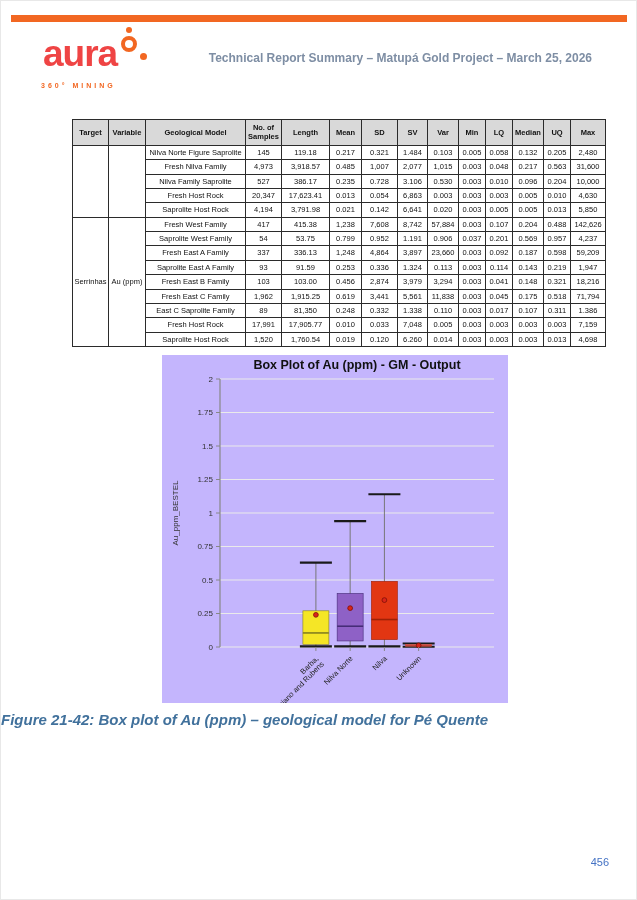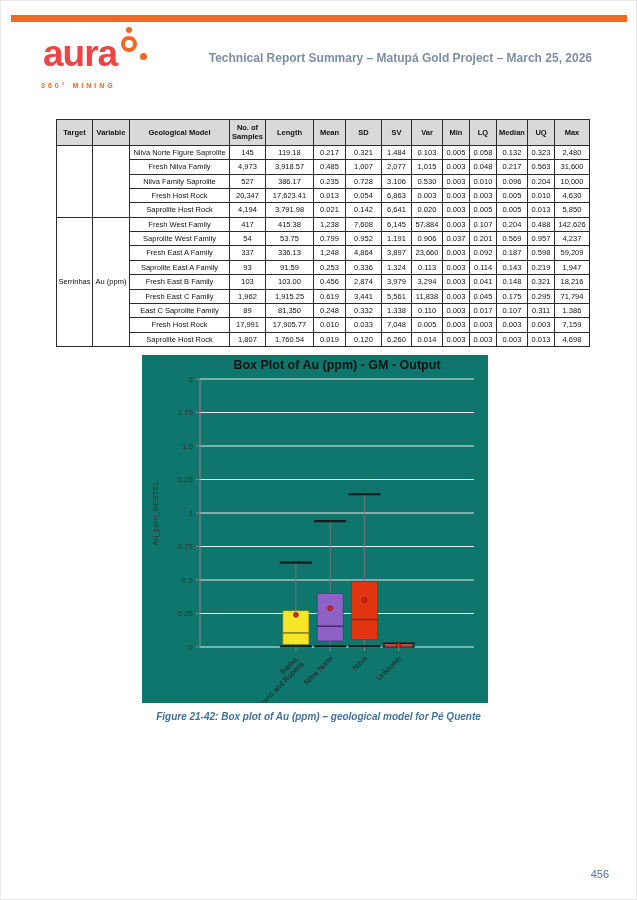--- a/index.html
+++ b/index.html
@@ -16,38 +16,38 @@
   .logo { position:absolute; left:38px; top:26px; width:160px; height:72px; }
   .logo .brand { position:absolute; left:4px; top:8px; font-size:37px; font-weight:bold; letter-spacing:-1px; color:#ef4444; line-height:1; }
   .logo .dot-top { position:absolute; left:87px; top:0px; width:6px; height:6px; border-radius:50%; background:#F26722; }
   .logo .ring { position:absolute; left:82px; top:9px; width:16px; height:16px; border:4px solid #F26722; border-radius:50%; }
   .logo .dot-period { position:absolute; left:101px; top:26px; width:7px; height:7px; border-radius:50%; background:#F26722; }
   .logo .tagline { position:absolute; left:2px; top:55px; font-size:7px; font-weight:bold; letter-spacing:3px; color:#F26722; }
 
   .header-title { position:absolute; right:44px; top:50px; font-size:12px; font-weight:bold; color:#7E8EA4; }
 
   
-  .stats-table { position:absolute; left:55px; top:118px; width:533px; border-collapse:collapse; table-layout:fixed; }
+  .stats-table { position:absolute; left:71px; top:118px; width:533px; border-collapse:collapse; table-layout:fixed; }
   .stats-table th, .stats-table td {
     border:1px solid #2b2b2b; text-align:center; vertical-align:middle;
     font-size:7.5px; color:#111; padding:2px 1px; line-height:1.25;
     overflow:hidden;
   }
   .stats-table th { background:#d9d9d9; font-weight:bold; padding:3px 1px; }
   .stats-table tr.group-start td { border-top:1.5px solid #2b2b2b; }
   .stats-table { border:1.5px solid #2b2b2b; }
 
   
-  .chart-block { position:absolute; left:141px; top:354px; width:346px; height:348px; background:#0f766e; }
+  .chart-block { position:absolute; left:161px; top:354px; width:346px; height:348px; background:#c4b5fd; }
   .chart-block svg { display:block; }
 
-  .figure-caption { position:absolute; left:0; top:710px; width:100%; text-align:center;
-    font-size:10px; font-style:italic; font-weight:bold; color:#41719C; }
-
-  .page-number { position:absolute; right:27px; top:855px; font-size:11px; color:#4472C4;margin-top:12px; }
+  .figure-caption { position:absolute; left:0; top:710px; width:100%; 
+    font-size:15px; font-style:italic; font-weight:bold; color:#41719C; }
+
+  .page-number { position:absolute; right:27px; top:855px; font-size:11px; color:#4472C4; }
 </style>
 </head>
 <body>
 
 <div class="top-bar"></div>
 
 <div class="logo">
   <span class="brand">aura</span>
   <span class="dot-top"></span>
   <span class="ring"></span>
@@ -99,21 +99,21 @@
         <td>Nilva Norte Figure Saprolite</td>
         <td>145</td>
         <td>119.18</td>
         <td>0.217</td>
         <td>0.321</td>
         <td>1.484</td>
         <td>0.103</td>
         <td>0.005</td>
         <td>0.058</td>
         <td>0.132</td>
-        <td>0.323</td>
+        <td>0.205</td>
         <td>2,480</td>
       </tr>
       <tr>
         <td>Fresh Nilva Family</td>
         <td>4,973</td>
         <td>3,918.57</td>
         <td>0.485</td>
         <td>1,007</td>
         <td>2,077</td>
         <td>1,015</td>
@@ -166,21 +166,21 @@
         <td>5,850</td>
       </tr>
       <tr class="group-start">
         <td rowspan="9">Serrinhas</td>
         <td rowspan="9">Au (ppm)</td>
         <td>Fresh West Family</td>
         <td>417</td>
         <td>415.38</td>
         <td>1,238</td>
         <td>7,608</td>
-        <td>6,145</td>
+        <td>8,742</td>
         <td>57,884</td>
         <td>0.003</td>
         <td>0.107</td>
         <td>0.204</td>
         <td>0.488</td>
         <td>142,626</td>
       </tr>
       <tr>
         <td>Saprolite West Family</td>
         <td>54</td>
@@ -241,21 +241,21 @@
         <td>Fresh East C Family</td>
         <td>1,962</td>
         <td>1,915.25</td>
         <td>0.619</td>
         <td>3,441</td>
         <td>5,561</td>
         <td>11,838</td>
         <td>0.003</td>
         <td>0.045</td>
         <td>0.175</td>
-        <td>0.295</td>
+        <td>0.518</td>
         <td>71,794</td>
       </tr>
       <tr>
         <td>East C Saprolite Family</td>
         <td>89</td>
         <td>81,350</td>
         <td>0.248</td>
         <td>0.332</td>
         <td>1.338</td>
         <td>0.110</td>
@@ -274,21 +274,21 @@
         <td>7,048</td>
         <td>0.005</td>
         <td>0.003</td>
         <td>0.003</td>
         <td>0.003</td>
         <td>0.003</td>
         <td>7,159</td>
       </tr>
       <tr>
         <td>Saprolite Host Rock</td>
-        <td>1,807</td>
+        <td>1,520</td>
         <td>1,760.54</td>
         <td>0.019</td>
         <td>0.120</td>
         <td>6.260</td>
         <td>0.014</td>
         <td>0.003</td>
         <td>0.003</td>
         <td>0.003</td>
         <td>0.013</td>
         <td>4,698</td>

